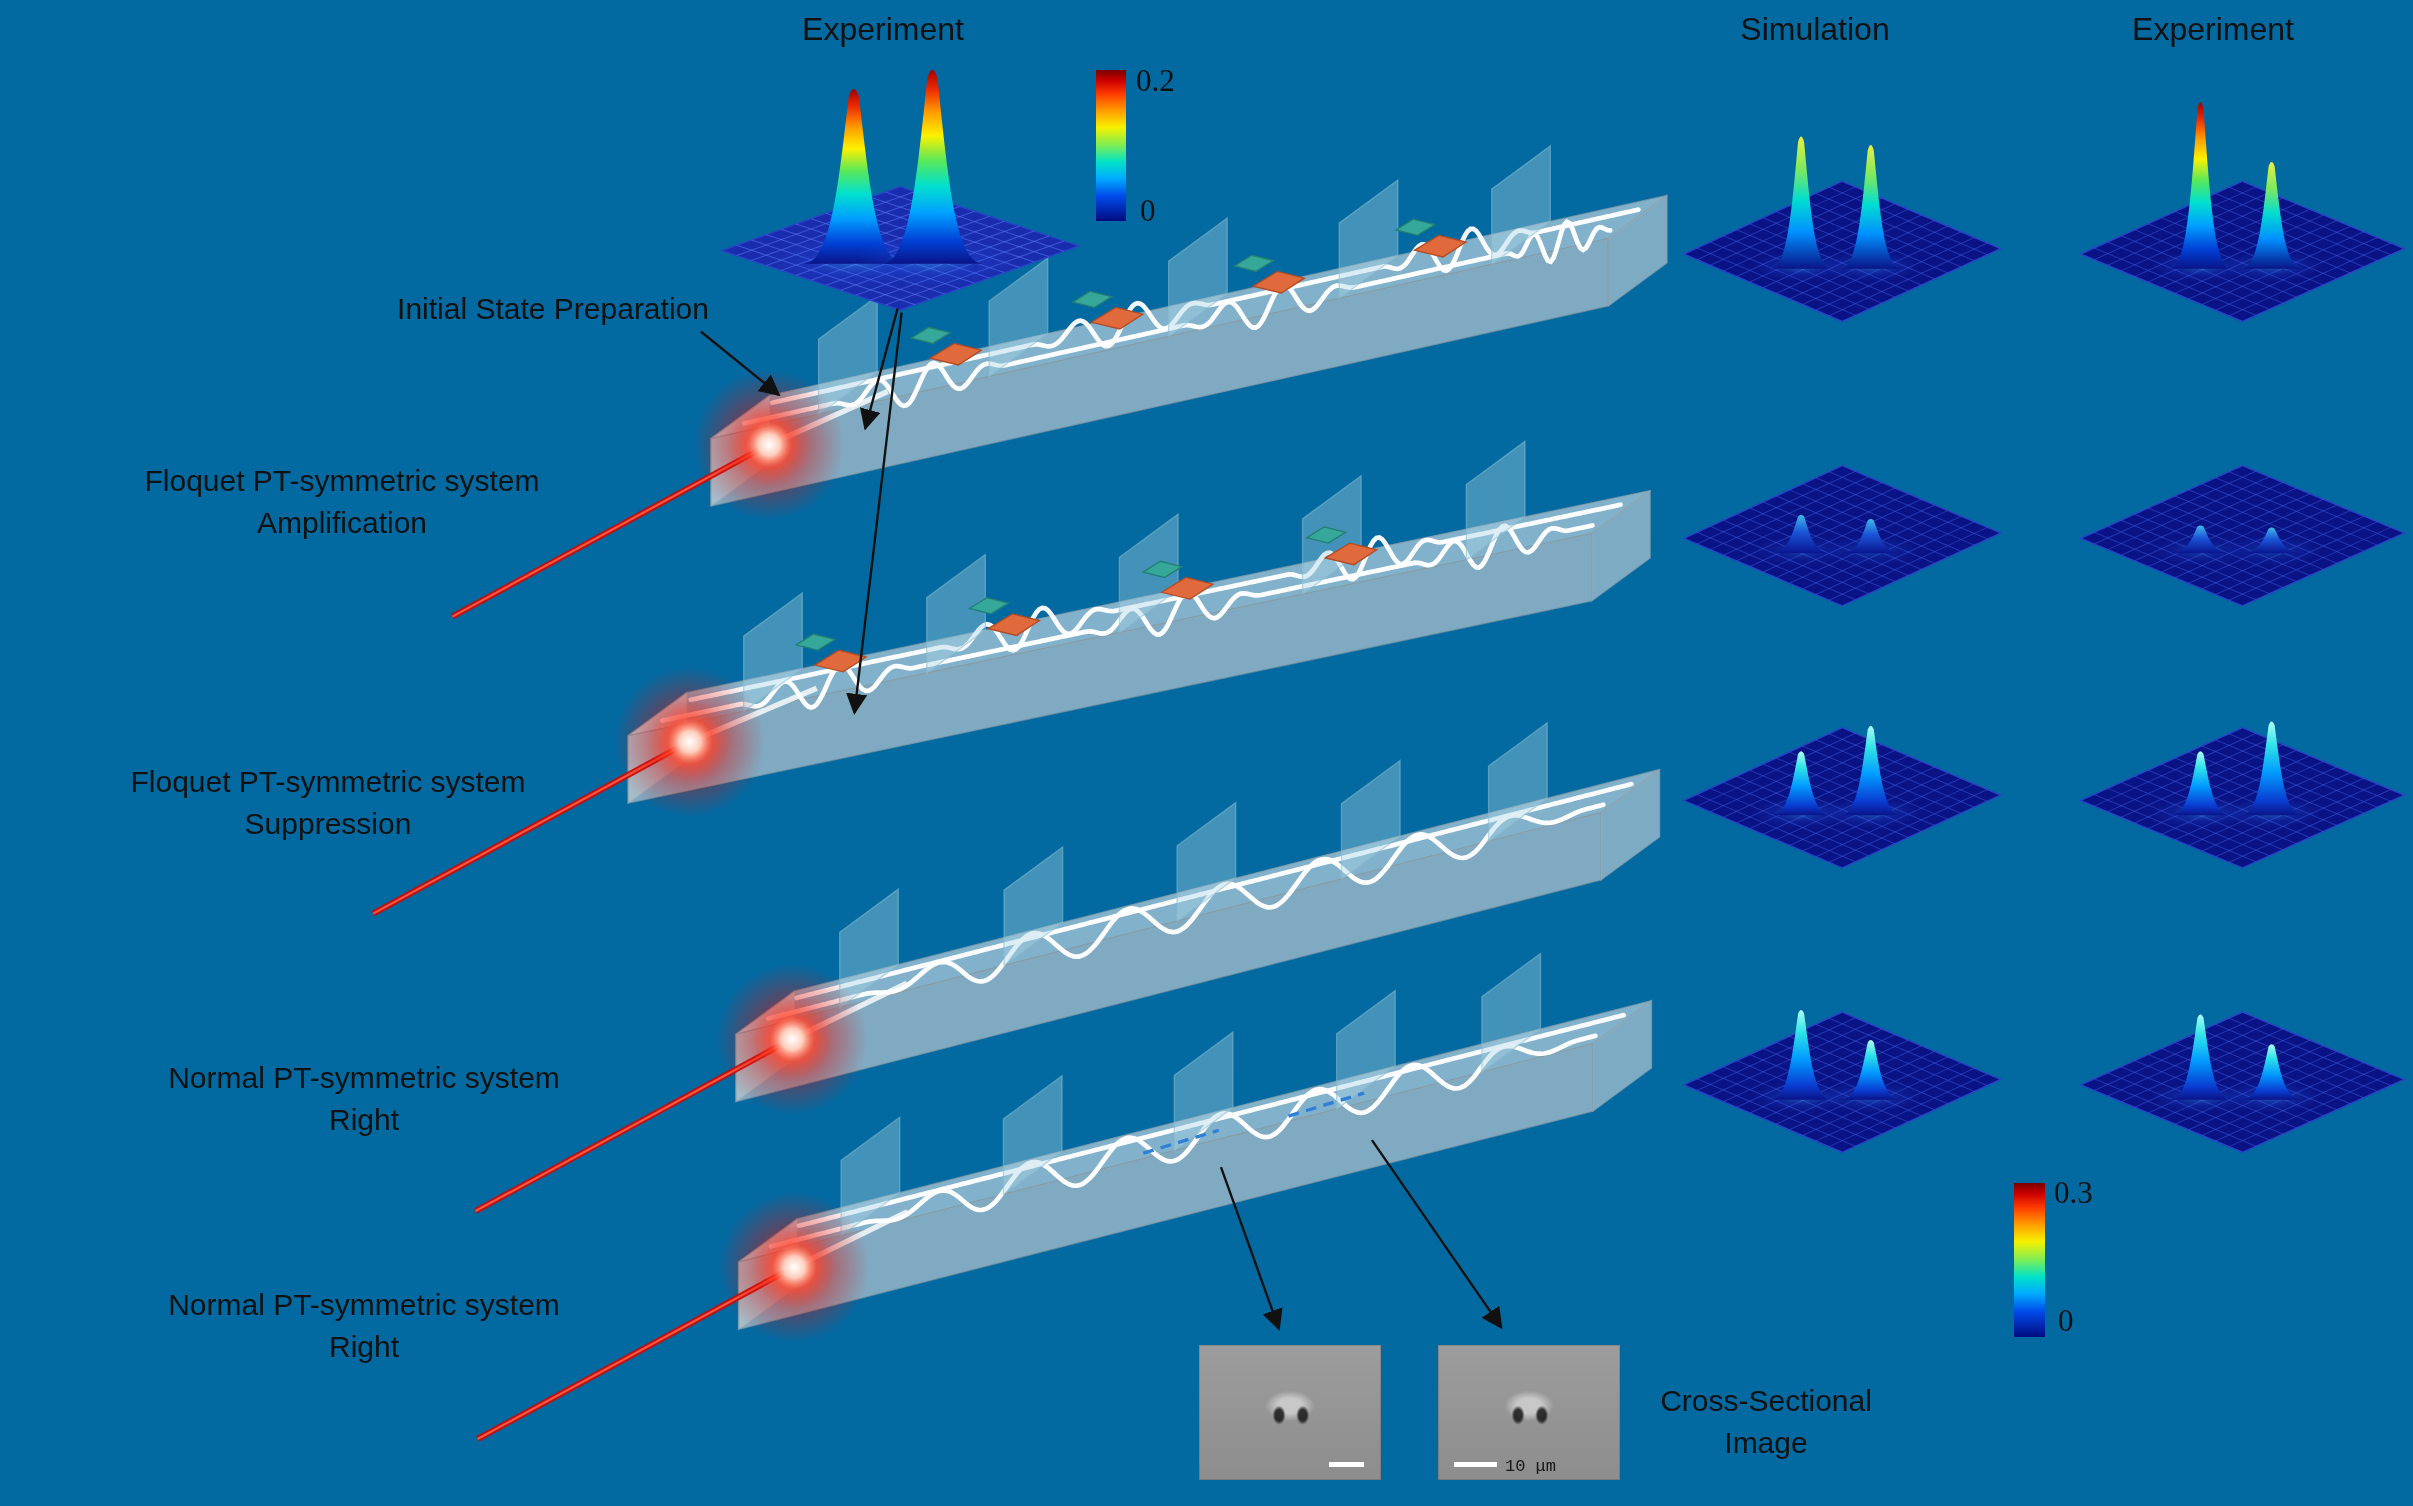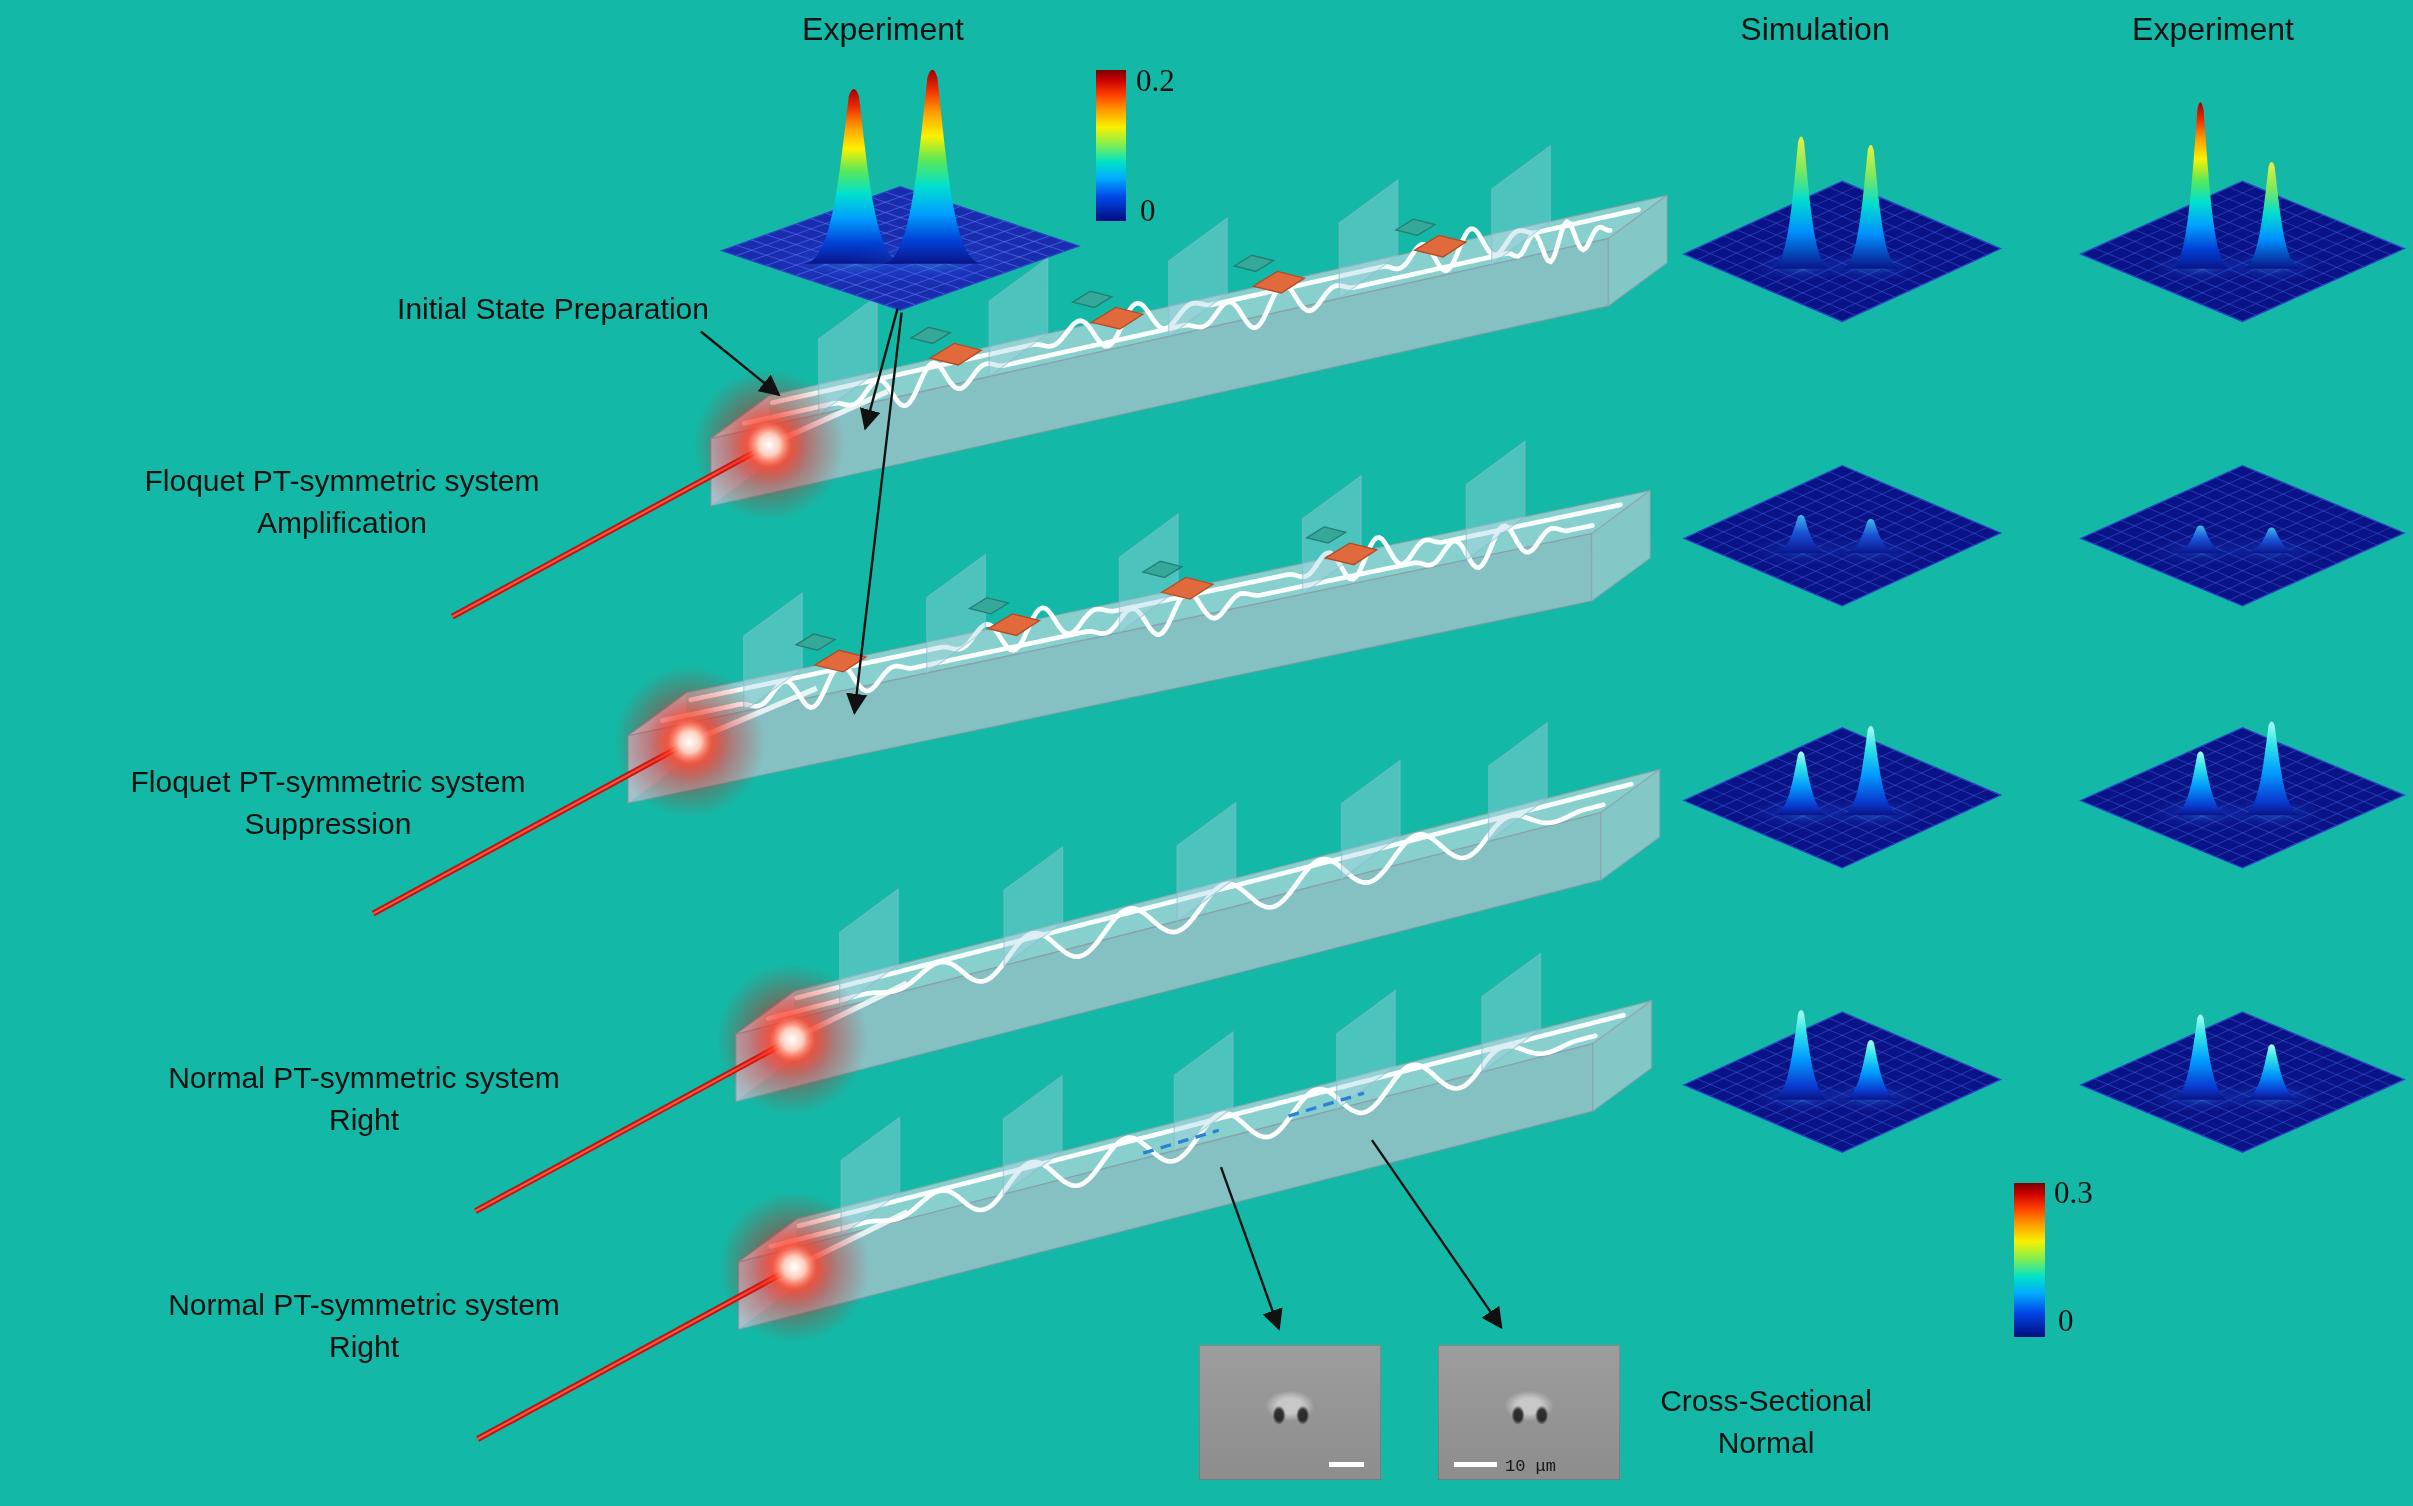--- a/index.html
+++ b/index.html
@@ -1,17 +1,17 @@
 <!DOCTYPE html>
 <html style="font-size:10.8px"><head>
 <meta charset="utf-8">
 <style>
   *{box-sizing:border-box}
   html,body{margin:0;padding:0;background:#fff}
-  #root{position:relative;width:2413px;height:1506px;background:#14b8a6;overflow:hidden;
+  #root{position:relative;width:2413px;height:1506px;background:#0369a1;overflow:hidden;
         font-family:"Liberation Sans",sans-serif;color:#111}
   .lbl{position:absolute;font-size:30px;line-height:42px;text-align:center;white-space:nowrap;
        transform:translateX(-50%);color:#111}
   .hdr{font-size:32px}
   .cbar{position:absolute;background:linear-gradient(to bottom,
         #7a0000 0%, #cc0000 7%, #ff3c00 16%, #ff9d00 27%, #f7f100 38%, #7bee55 50%,
         #00e2c8 61%, #00aaff 72%, #0048e8 84%, #000c80 100%)}
   .cnum{position:absolute;font-family:"Liberation Serif",serif;font-size:31px;color:#111;white-space:nowrap}
   .micro{position:absolute;width:182px;height:135px;
      background:
@@ -498,17 +498,17 @@
   <div class="micro" style="left:1199px;top:1345px">
     <div class="sbar" style="right:17.5px;bottom:13.5px;width:35px"></div>
   </div>
   <div class="micro" style="left:1438px;top:1345px">
     <div class="sbar" style="left:16px;bottom:13.5px;width:43px"></div>
     <div class="sclabel" style="left:67px;bottom:4px">10 μm</div>
   </div>
 
   <div class="lbl" style="left:1766px;top:1380px">
     <div>Cross-Sectional</div>
-    <div>Normal</div>
+    <div>Image</div>
   </div>
 
 </div>
 
 
 </body></html>

